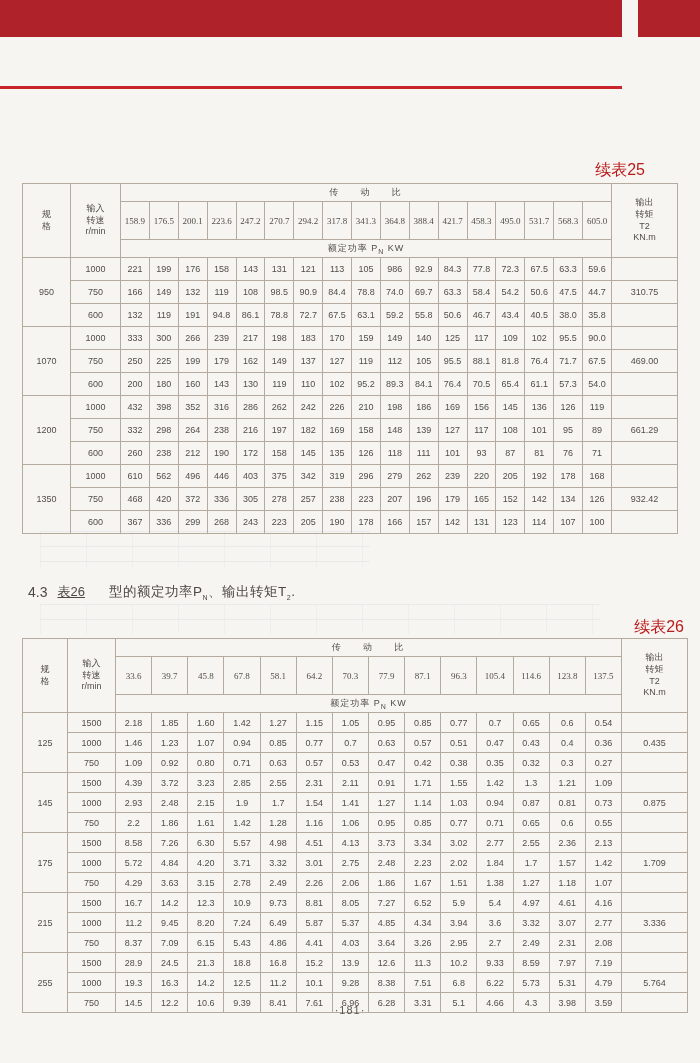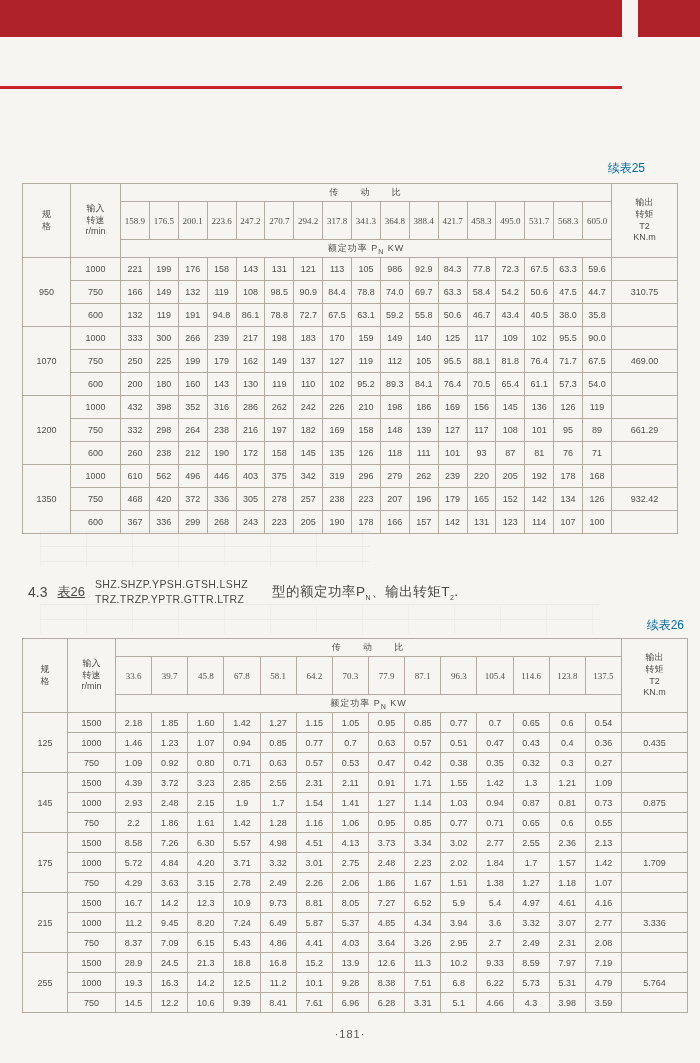--- a/index.html
+++ b/index.html
@@ -8,21 +8,21 @@
     background:#f7f5f1;color:#4e4b47;
     font-family:"Liberation Sans","DejaVu Sans",sans-serif;
   }
   
   .band{position:absolute;top:0;height:37px;background:#b0222a;}
   #band-left{left:0;width:622px;}
   #band-right{left:638px;width:62px;}
   #red-rule{position:absolute;left:0;top:86px;width:622px;height:3px;background:#c9242a;}
 
   
-  .cont-label{position:absolute;font-size:12px;color:#0369a1;}
+  .cont-label{position:absolute;font-size:16px;color:#b91c1c;}
   #label25{top:160px;right:55px;}
   #label26{top:617px;right:16px;}
 
   
   .ghost{position:absolute;opacity:.10;filter:blur(.6px);pointer-events:none;
     background:
       repeating-linear-gradient(180deg,rgba(90,110,140,.8) 0 1px,transparent 1px 15px),
       repeating-linear-gradient(90deg,rgba(90,110,140,.55) 0 1px,transparent 1px 46px);}
   #ghost1{left:40px;top:531px;width:330px;height:36px;}
   #ghost2{left:40px;top:604px;width:560px;height:30px;}
@@ -49,21 +49,21 @@
 
   
   #section-heading{position:absolute;left:28px;top:572px;width:660px;height:40px;
     display:flex;align-items:center;gap:10px;color:#4c4945;}
   .sec-num{font-size:14px;}
   .sec-ref{font-size:13px;text-decoration:underline;}
   .sec-models{font-size:10.5px;line-height:1.45;letter-spacing:.4px;text-align:left;}
   .sec-desc{font-size:13.5px;margin-left:14px;letter-spacing:.5px;}
 
   
-  #page-footer{position:absolute;left:0;right:0;top:1028px;text-align:center;
+  #page-footer{position:absolute;left:0;right:0;top:1004px;text-align:center;
     font-size:11px;letter-spacing:1px;color:#5a5751;}
 </style>
 </head>
 <body>
 
 <div id="band-left" class="band"></div>
 <div id="band-right" class="band"></div>
 <div id="red-rule"></div>
 
 <div id="label25" class="cont-label">续表25</div>
@@ -382,24 +382,20 @@
       </tbody>
     </table>
   </div>
 
 <div id="ghost1" class="ghost"></div>
 <div id="ghost2" class="ghost"></div>
 
 <div id="section-heading">
   <span class="sec-num">4.3</span>
   <span class="sec-ref">表26</span>
-  <span class="sec-models">
-    <span>SHZ.SHZP.YPSH.GTSH.LSHZ</span><br>
-    <span>TRZ.TRZP.YPTR.GTTR.LTRZ</span>
-  </span>
   <span class="sec-desc"><span>型的额定功率P</span><sub>N</sub><span>、输出转矩T</span><sub>2</sub><span>.</span></span>
 </div>
 
 <div id="label26" class="cont-label">续表26</div>
 
 <div id="t26-host" class="table-host">
     <table class="dtable t26">
       <colgroup>
         <col class="c-spec">
         <col class="c-speed">

